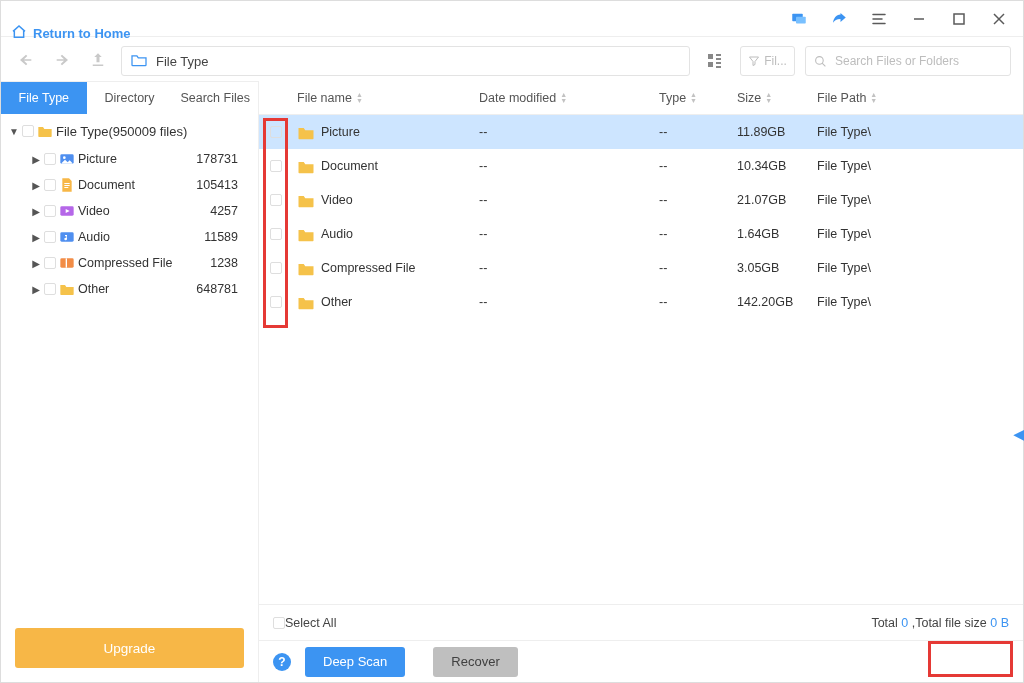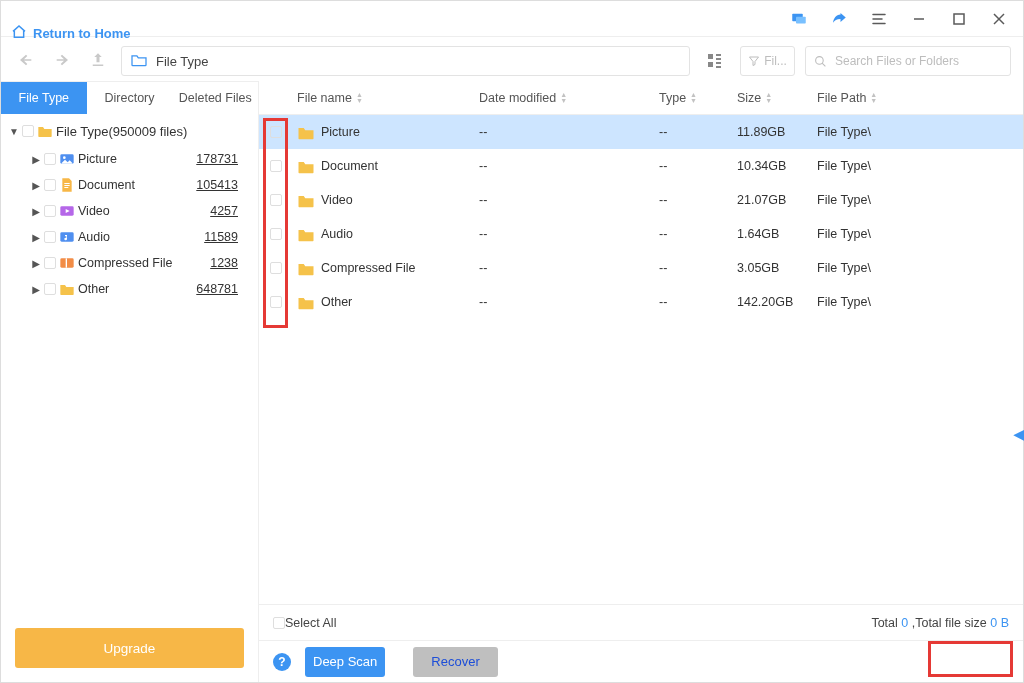--- a/index.html
+++ b/index.html
@@ -24,21 +24,21 @@
   
   .tabs { display:flex; border-top:1px solid #eee; }
   .tab { flex:1; text-align:center; height:32px; line-height:32px; font-size:12.5px; color:#555; cursor:pointer; }
   .tab.active { background:#3c94f2; color:#fff; font-weight:500; }
   
   .content { display:flex; flex:1; min-height:0; }
   .sidebar { width:258px; border-right:1px solid #eee; display:flex; flex-direction:column; }
   .tree { flex:1; overflow:auto; padding-top:2px; }
   .tree-root { display:flex; align-items:center; height:30px; padding-left:8px; gap:3px; }
   .tree-item { display:flex; align-items:center; height:26px; padding-left:30px; gap:3px; font-size:12.5px; }
-  .tree-item .count { margin-left:auto; padding-right:20px; color:#333;text-decoration:underline; }
+  .tree-item .count { margin-left:auto; padding-right:20px; color:#333; }
   .caret { width:10px; text-align:center; color:#555; font-size:10px; }
   .chk { width:12px; height:12px; border:1px solid #dedede; border-radius:2px; display:inline-block; flex-shrink:0; }
   .ico { width:16px; height:16px; display:inline-flex; align-items:center; justify-content:center; flex-shrink:0; }
   .ico-folder svg, .ico svg { display:block; }
   .upgrade-wrap { padding: 10px 14px 14px; }
   .upgrade-btn { width:100%; height:40px; background:#f7b747; color:#fff; border:none; border-radius:3px; font-size:13.5px; cursor:pointer; }
   
   .table-wrap { flex:1; display:flex; flex-direction:column; min-width:0; position:relative; }
   .thead { display:flex; height:34px; align-items:center; border-bottom:1px solid #eee; color:#555; font-size:12.5px; }
   .col-chk { width:34px; display:flex; justify-content:center; }
@@ -56,22 +56,22 @@
   .row .col-size { font-variant-numeric: tabular-nums; }
   
   .hl { position:absolute; border:3px solid #e53935; pointer-events:none; }
   .hl-checks { left:262px; top:117px; width:25px; height:210px; }
   .hl-recover { right:10px; bottom:5px; width:85px; height:36px; }
   
   .bottombar1 { height:36px; border-top:1px solid #eee; display:flex; align-items:center; padding:0 14px; font-size:12.5px; color:#444; }
   .bottombar1 .total { margin-left:auto; }
   .bottombar2 { height:42px; border-top:1px solid #eee; display:flex; align-items:center; padding:0 14px; font-size:12.5px; gap:14px; }
   .help-icon { width:18px; height:18px; border-radius:50%; background:#3c94f2; color:#fff; display:flex; align-items:center; justify-content:center; font-size:12px; font-weight:700; cursor:pointer;}
-  .deepscan-btn { height:30px; padding:0 8px; background:#3c94f2; color:#fff; border:none; border-radius:3px; font-size:13px; cursor:pointer; }
-  .recover-btn { height:30px; padding:0 18px; background:#bfbfbf; color:#1d4ed8; border:none; border-radius:3px; font-size:13px; cursor:not-allowed; }
+  .deepscan-btn { height:30px; padding:0 18px; background:#3c94f2; color:#fff; border:none; border-radius:3px; font-size:13px; cursor:pointer; }
+  .recover-btn { height:30px; padding:0 18px; background:#bfbfbf; color:#404040; border:none; border-radius:3px; font-size:13px; cursor:not-allowed; }
   .bottombar2 .total { margin-left:auto; }
   .blue { color:#3c94f2; }
   
   .edge-arrow { position:absolute; right:-1px; top:345px; color:#3c94f2; font-size:14px; }
 </style>
 </head>
 <body>
 
 <div class="app">
 
@@ -171,21 +171,21 @@
         </svg>
       <input type="text" placeholder="Search Files or Folders" style="">
     </div>
   </div>
 
   <div class="content">
     <div class="sidebar">
       <div class="tabs">
         <div class="tab active">File Type</div>
         <div class="tab">Directory</div>
-        <div class="tab">Deleted Files</div>
+        <div class="tab">Search Files</div>
       </div>
       <div class="tree">
         <div class="tree-root">
           <span class="caret">▼</span>
           <span class="chk"></span>
           <span class="ico">
             <svg width="16" height="14" viewBox="0 0 24 20">
                 <path d="M2 4h7l2 3h11v11a1 1 0 0 1-1 1H3a1 1 0 0 1-1-1V4z" fill="#f5c24a"></path>
               </svg>
           </span>

